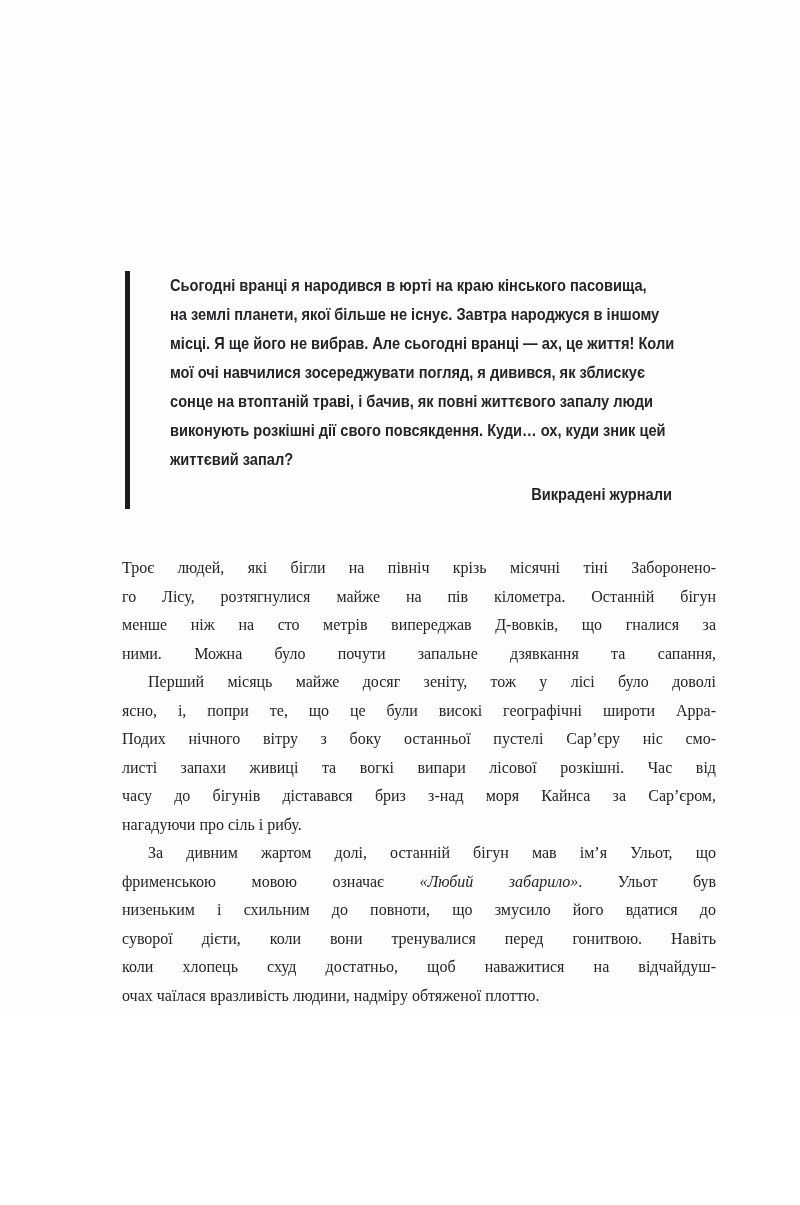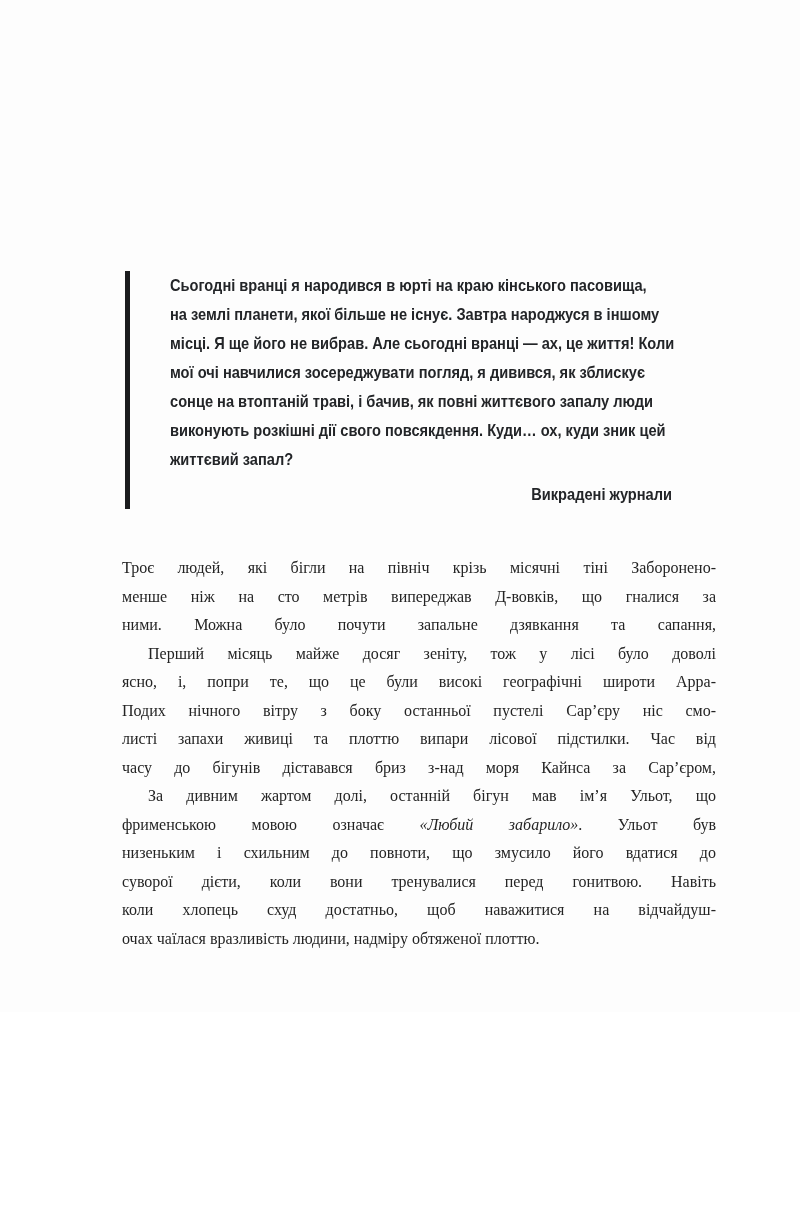--- a/index.html
+++ b/index.html
@@ -81,29 +81,31 @@
         <div class="epi-line">сонце на втоптаній траві, і бачив, як повні життєвого запалу люди</div>
         <div class="epi-line">виконують розкішні дії свого повсякдення. Куди… ох, куди зник цей</div>
         <div class="epi-line">життєвий запал?</div>
       </div>
     <div class="epi-attr">Викрадені журнали</div>
   </div>
 
   <div class="body-text">
       <div class="para">
         <div class="body-line">Троє людей, які бігли на північ крізь місячні тіні Заборонено-</div>
+        <div class="body-line">го Лісу, розтягнулися майже на пів кілометра. Останній бігун</div>
         <div class="body-line">менше ніж на сто метрів випереджав Д-вовків, що гналися за</div>
         <div class="body-line">ними. Можна було почути запальне дзявкання та сапання,</div>
       </div>
       <div class="para indent">
         <div class="body-line">Перший місяць майже досяг зеніту, тож у лісі було доволі</div>
         <div class="body-line">ясно, і, попри те, що це були високі географічні широти Арра-</div>
         <div class="body-line">Подих нічного вітру з боку останньої пустелі Сар’єру ніс смо-</div>
-        <div class="body-line">листі запахи живиці та плоттю випари лісової підстилки. Час від</div>
+        <div class="body-line">листі запахи живиці та вогкі випари лісової розкішні. Час від</div>
         <div class="body-line">часу до бігунів діставався бриз з-над моря Кайнса за Сар’єром,</div>
+        <div class="body-line last">нагадуючи про сіль і рибу.</div>
       </div>
       <div class="para indent">
         <div class="body-line">За дивним жартом долі, останній бігун мав ім’я Ульот, що</div>
         <div class="body-line">фрименською мовою означає <em>«Любий забарило»</em>. Ульот був</div>
         <div class="body-line">низеньким і схильним до повноти, що змусило його вдатися до</div>
         <div class="body-line">суворої дієти, коли вони тренувалися перед гонитвою. Навіть</div>
         <div class="body-line">коли хлопець схуд достатньо, щоб наважитися на відчайдуш-</div>
         <div class="body-line last">очах чаїлася вразливість людини, надміру обтяженої плоттю.</div>
       </div>
     </div>

